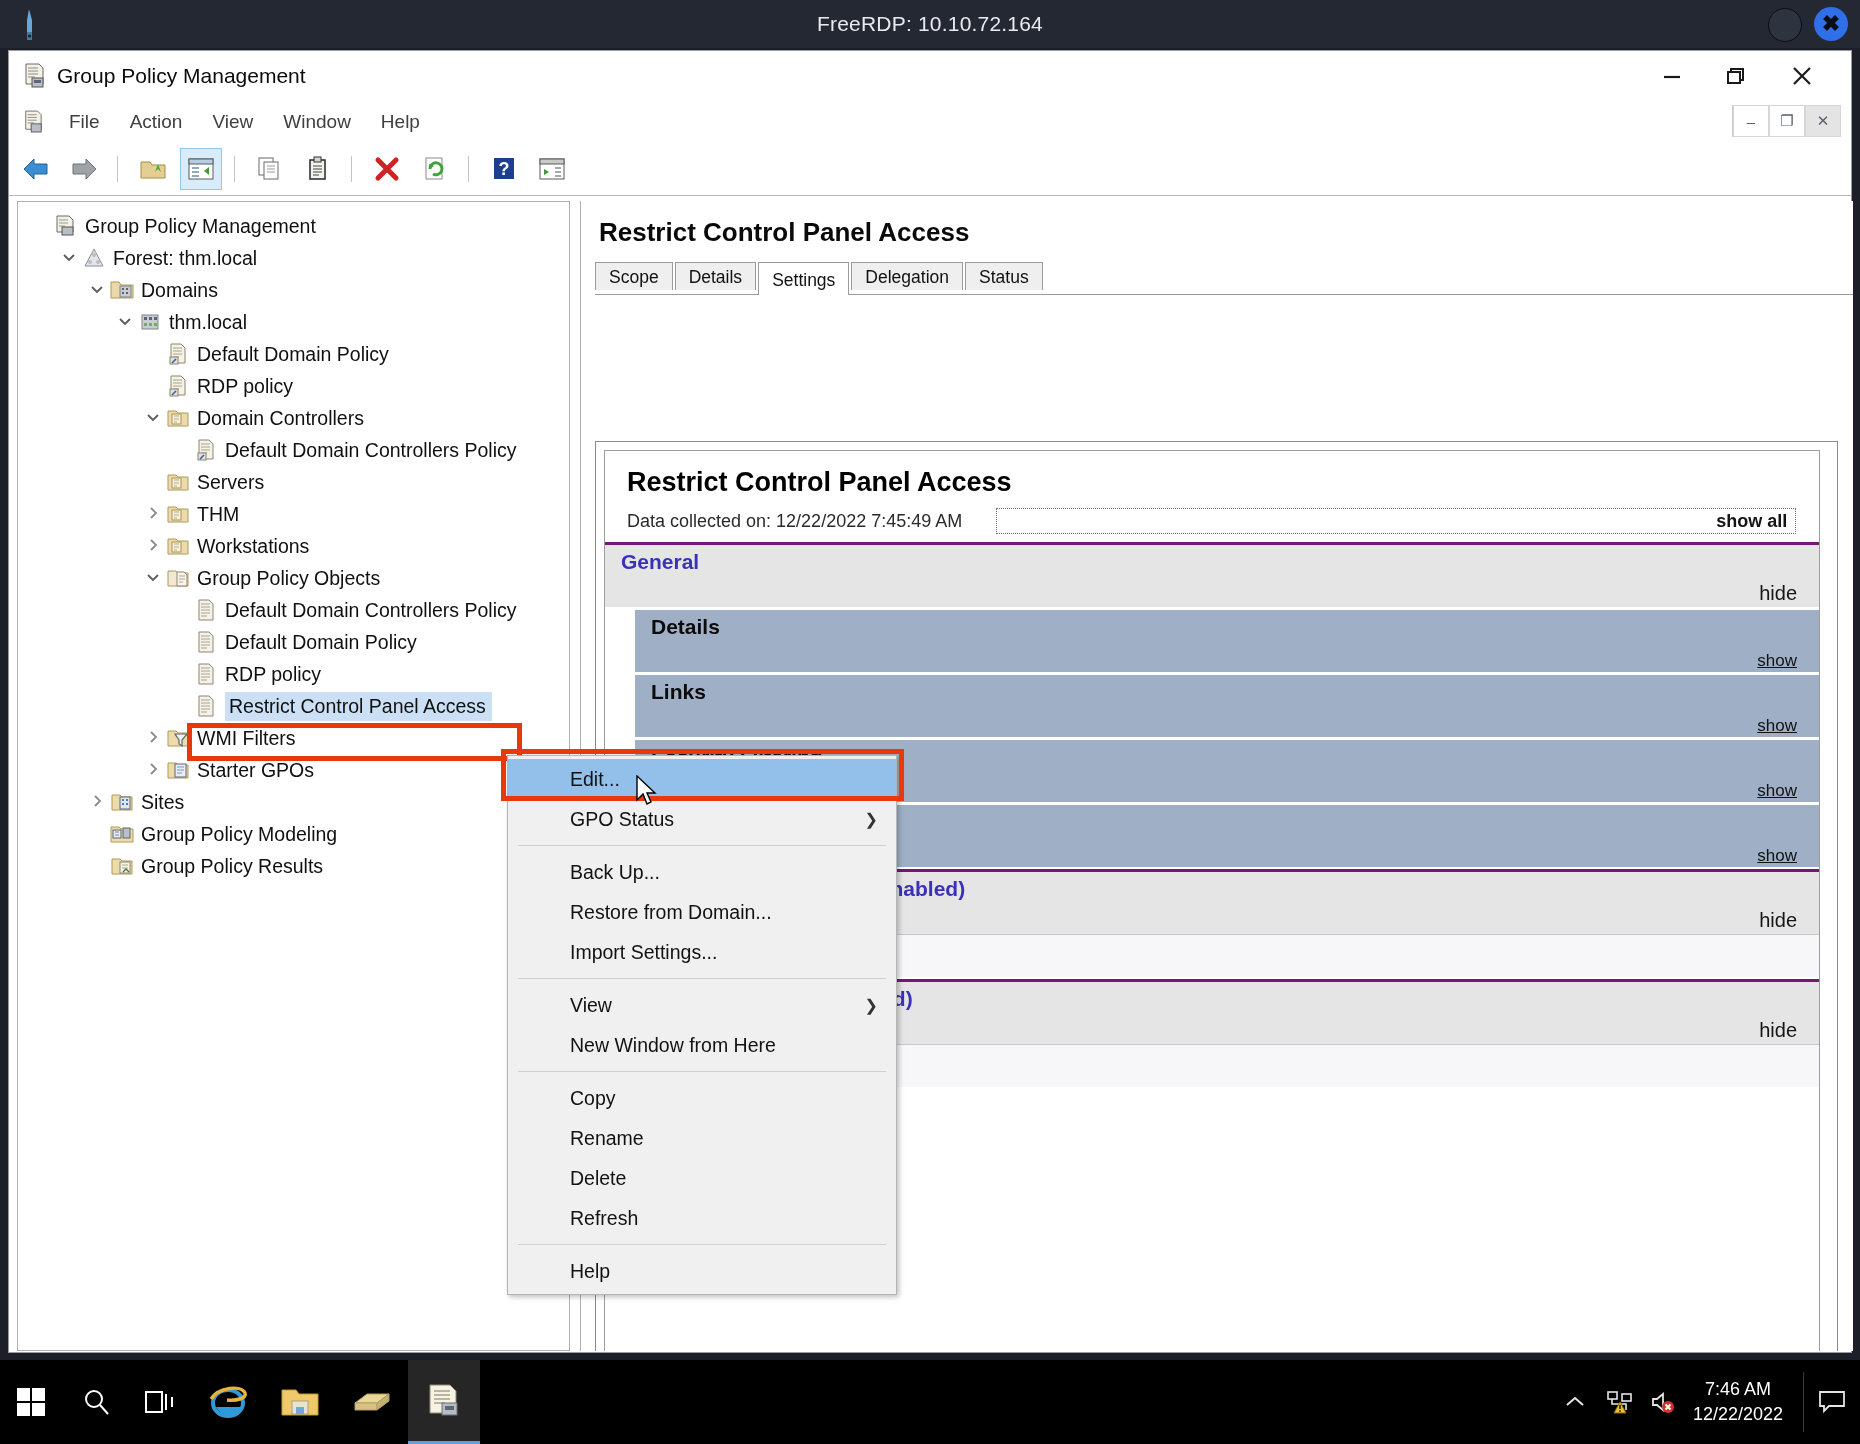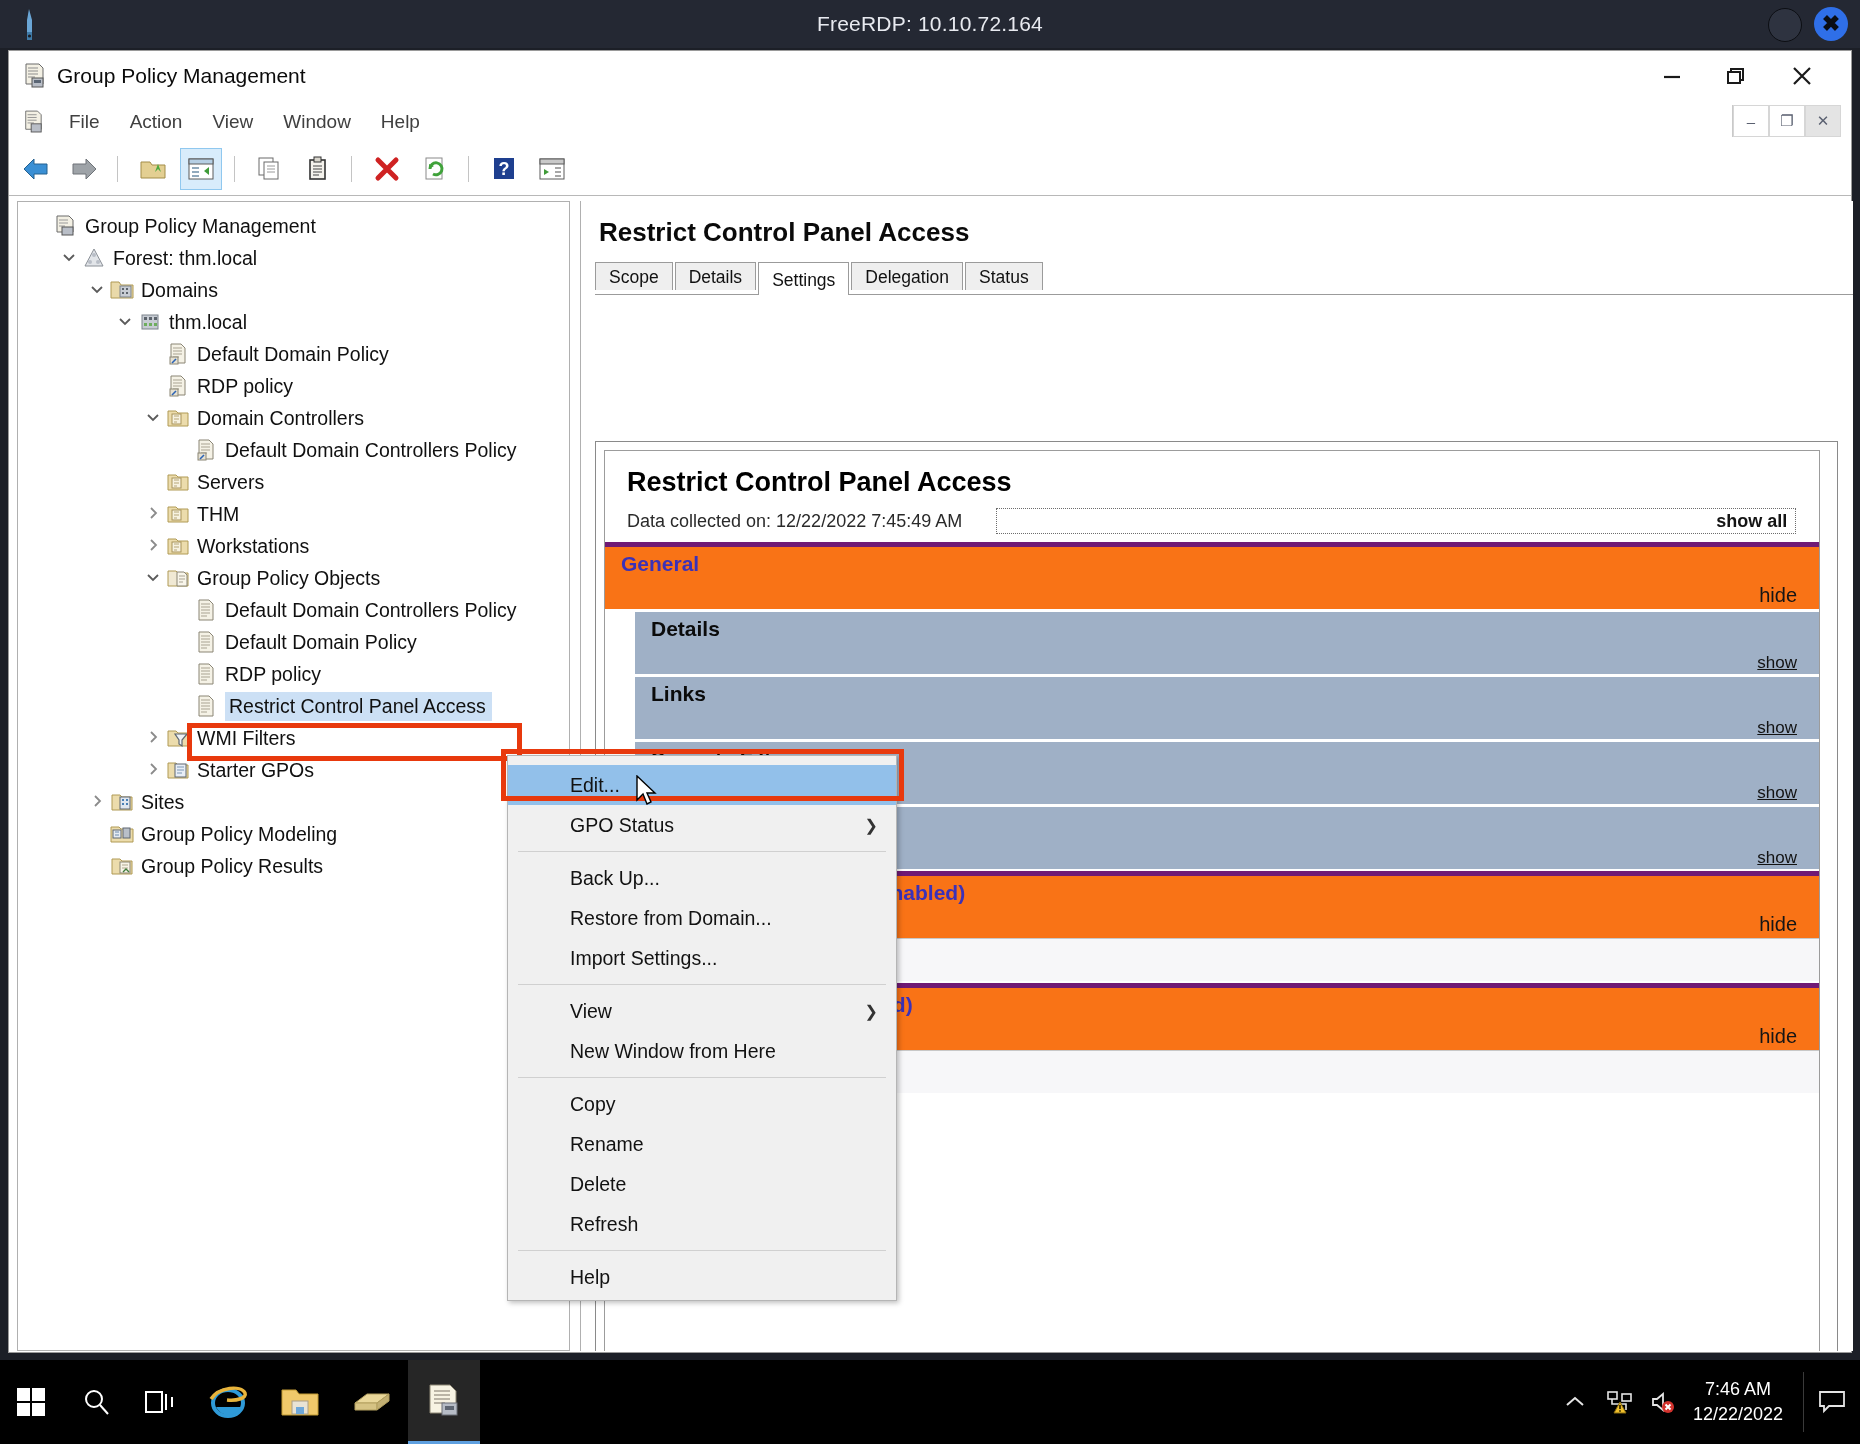--- a/index.html
+++ b/index.html
@@ -283,22 +283,22 @@
     justify-content: flex-end;
     padding-right: 8px;
     box-sizing: border-box;
   }
   #showall-box span {
     font-size: 18px;
     font-weight: bold;
     color: #141414;
   }
   .band-yellow {
-    background: #f97316;
-    border-top: 5px solid #701a75;
+    background: #e5e5e5;
+    border-top: 3px solid #701a75;
     height: 62px;
     position: relative;
     margin-top: 2px;
   }
   .band-yellow .bl {
     position: absolute;
     left: 16px; top: 5px;
     font-size: 21px;
     font-weight: bold;
     color: #3b31b8;
@@ -345,21 +345,21 @@
 
   
   #ctx-menu {
     position: absolute;
     left: 498px; top: 704px;
     width: 390px;
     background: #f0f0f0;
     border: 1px solid #b5b5b5;
     box-shadow: 2px 2px 5px rgba(0,0,0,.25);
     z-index: 60;
-    padding: 9px 0 3px 0;
+    padding: 3px 0 3px 0;
     box-sizing: border-box;
   }
   .ctx-item {
     height: 40px;
     display: flex;
     align-items: center;
     font-size: 19.5px;
     color: #121212;
     padding-left: 62px;
     position: relative;

